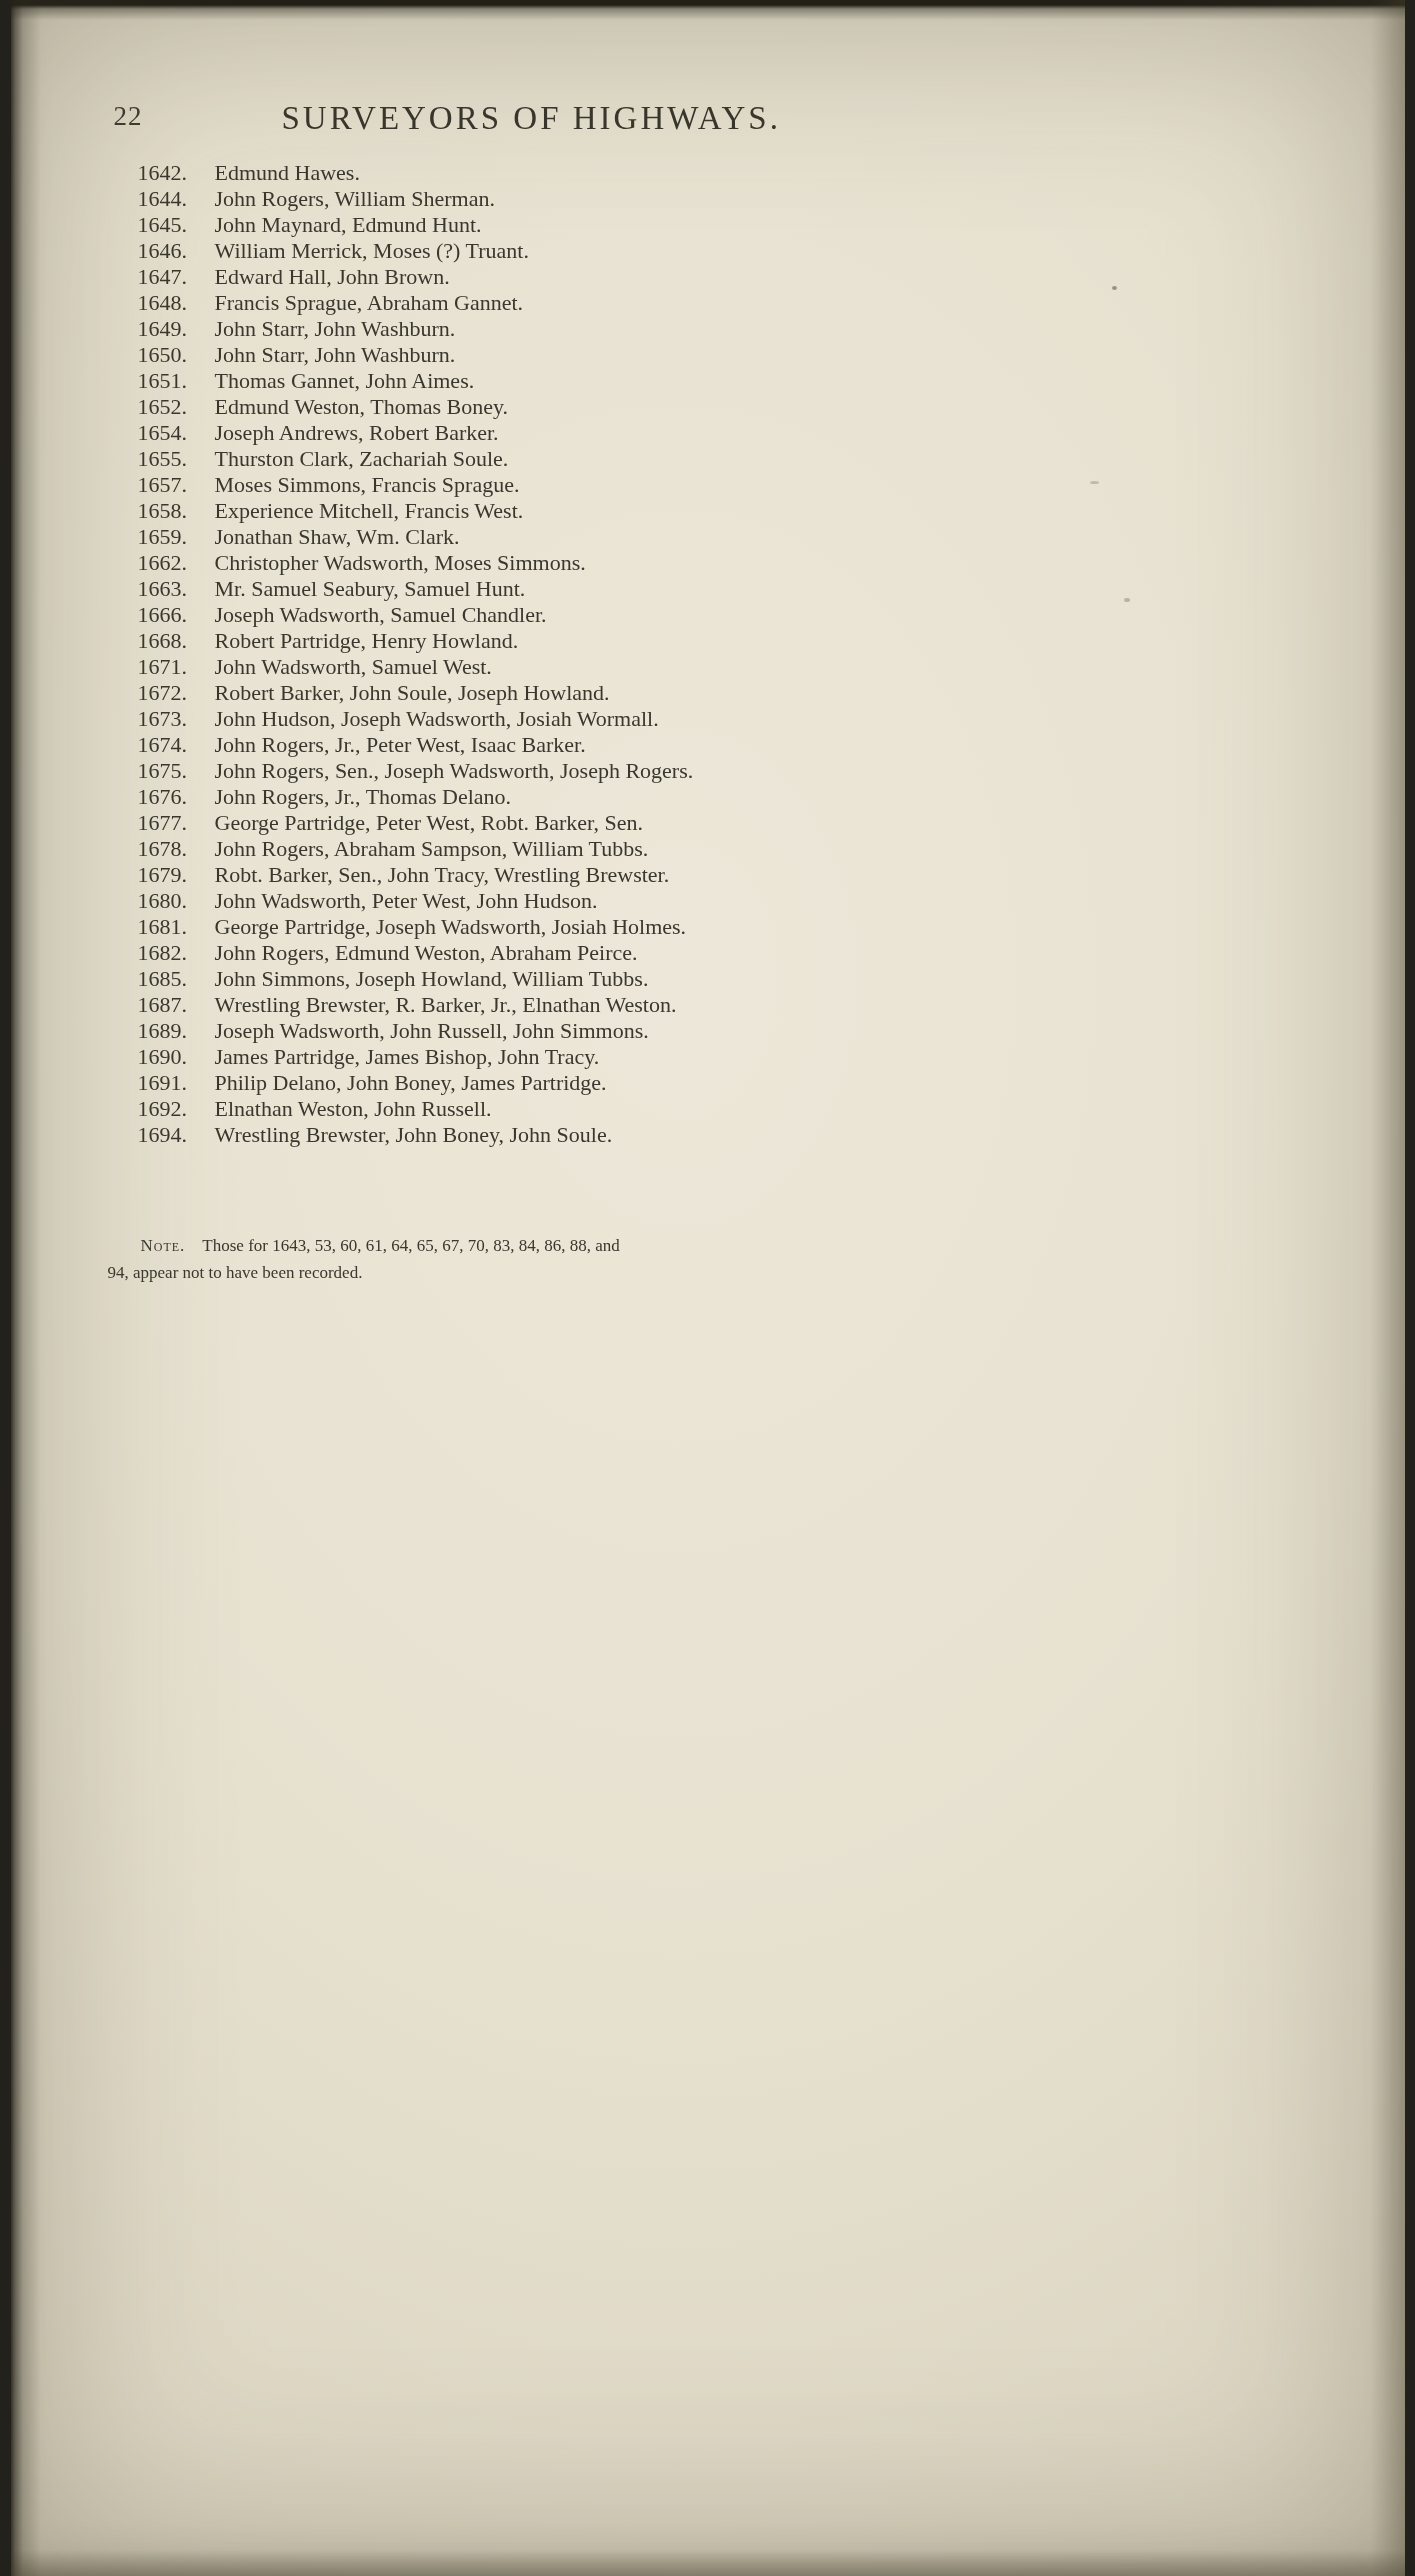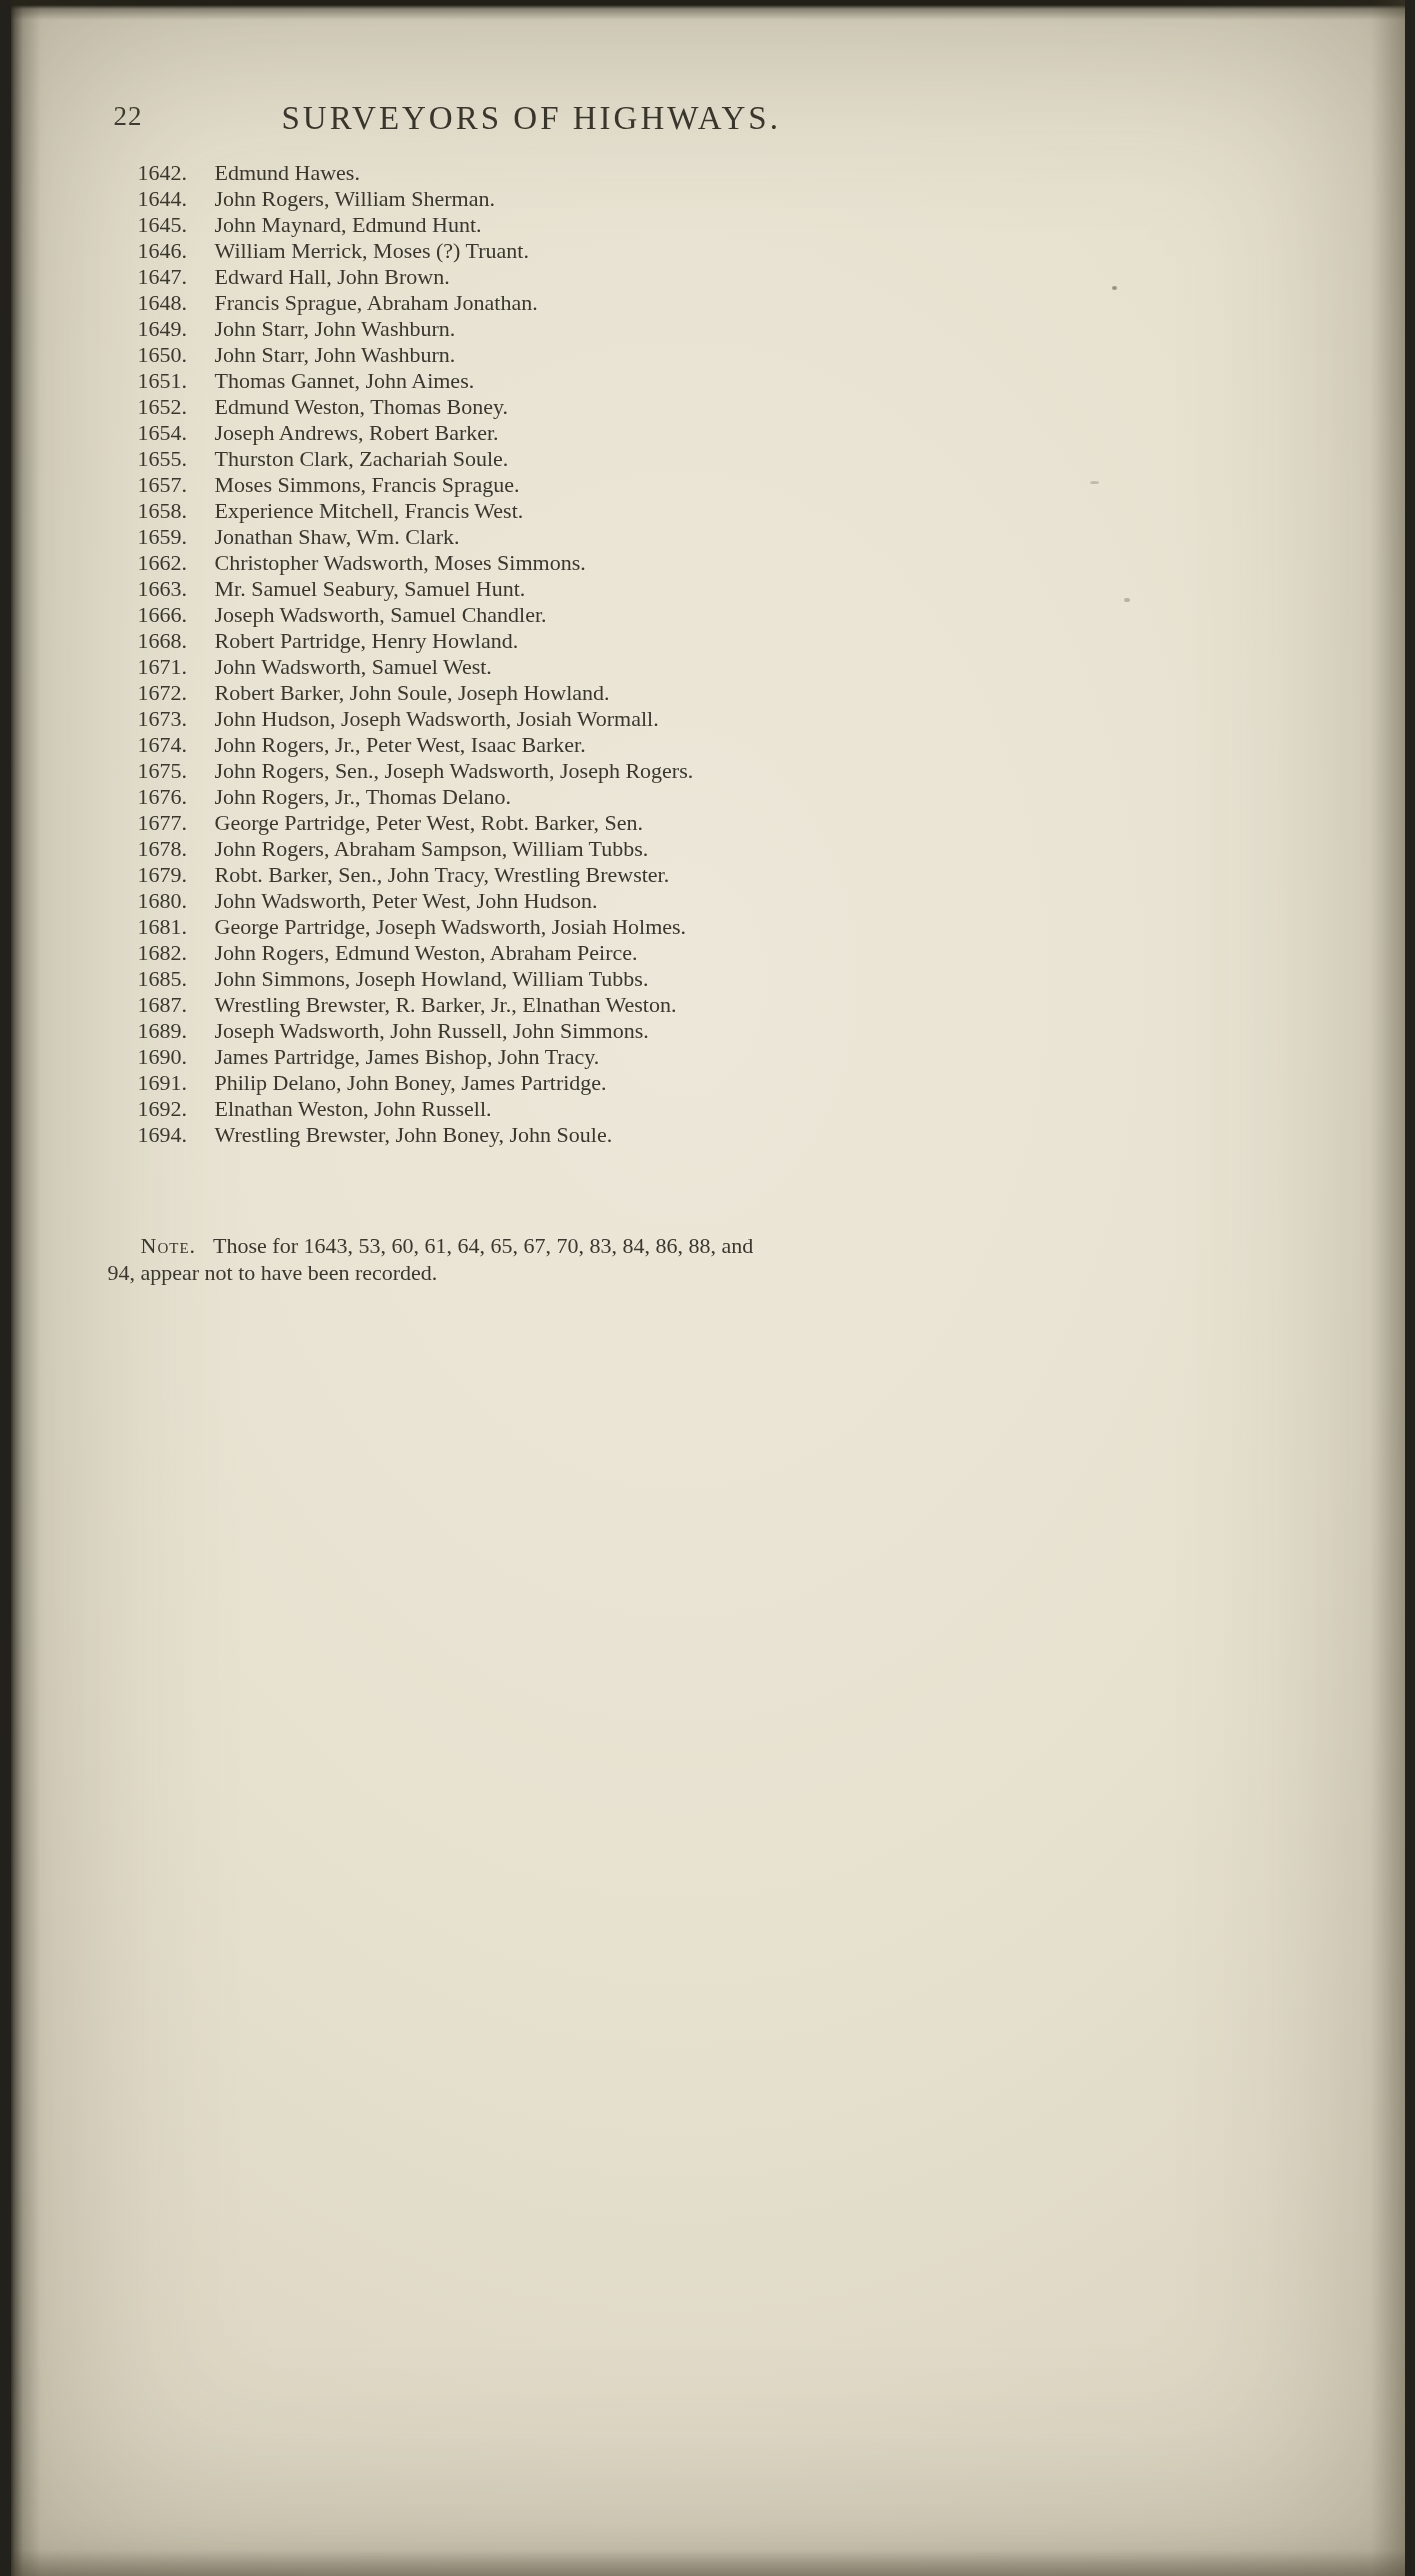--- a/index.html
+++ b/index.html
@@ -65,21 +65,21 @@
   .list {
     position: absolute; top: 160px; left: 127px;
     font-size: 22px; line-height: 26px; white-space: nowrap;
   }
   .row { display: flex; }
   .year { display: inline-block; width: 77px; flex: 0 0 77px; }
   .names { display: inline-block; }
 
   .note {
     position: absolute; top: 1232px; left: 97px; width: 737px;
-    font-size: 22px; line-height: 27px; margin: 0; color: #3a372e;
+    font-size: 17px; line-height: 27px; margin: 0; color: #3a372e;
   }
   .note-line1 { display: block; text-indent: 33px; }
   .note-line2 { display: block; }
   .note-label {
     font-variant: small-caps; letter-spacing: 1px; margin-right: 17px;
   }
 </style>
 </head>
 <body>
 
@@ -111,21 +111,21 @@
       <span class="names">William Merrick, Moses (?) Truant.</span>
     </div>
 
     <div class="row">
       <span class="year">1647.</span>
       <span class="names">Edward Hall, John Brown.</span>
     </div>
 
     <div class="row">
       <span class="year">1648.</span>
-      <span class="names">Francis Sprague, Abraham Jonathan.</span>
+      <span class="names">Francis Sprague, Abraham Gannet.</span>
     </div>
 
     <div class="row">
       <span class="year">1649.</span>
       <span class="names">John Starr, John Washburn.</span>
     </div>
 
     <div class="row">
       <span class="year">1650.</span>
       <span class="names">John Starr, John Washburn.</span>

